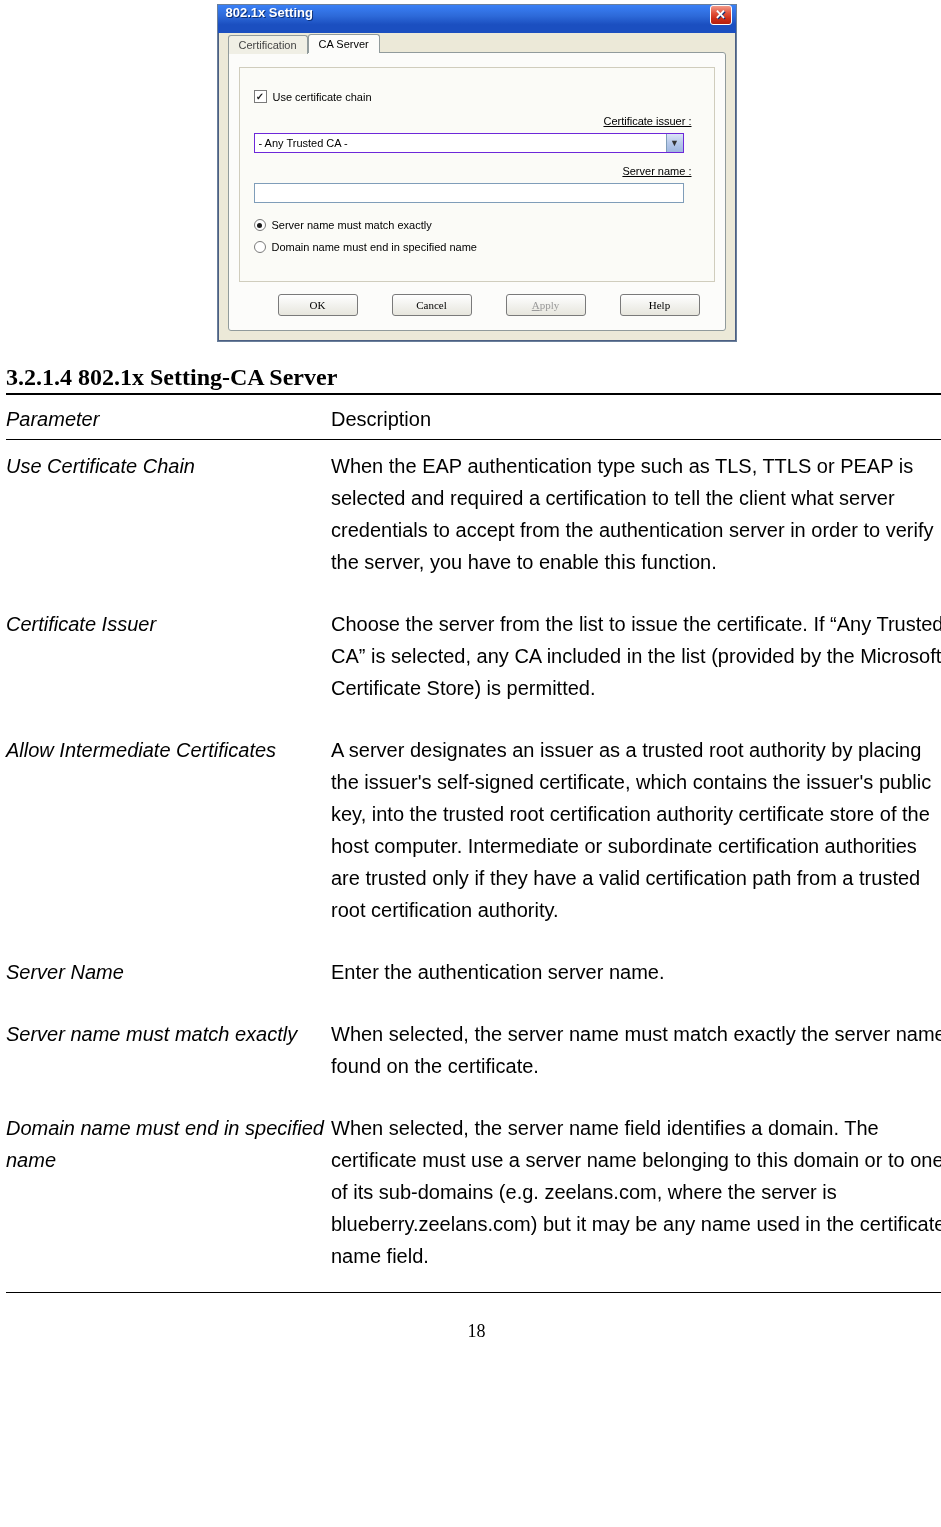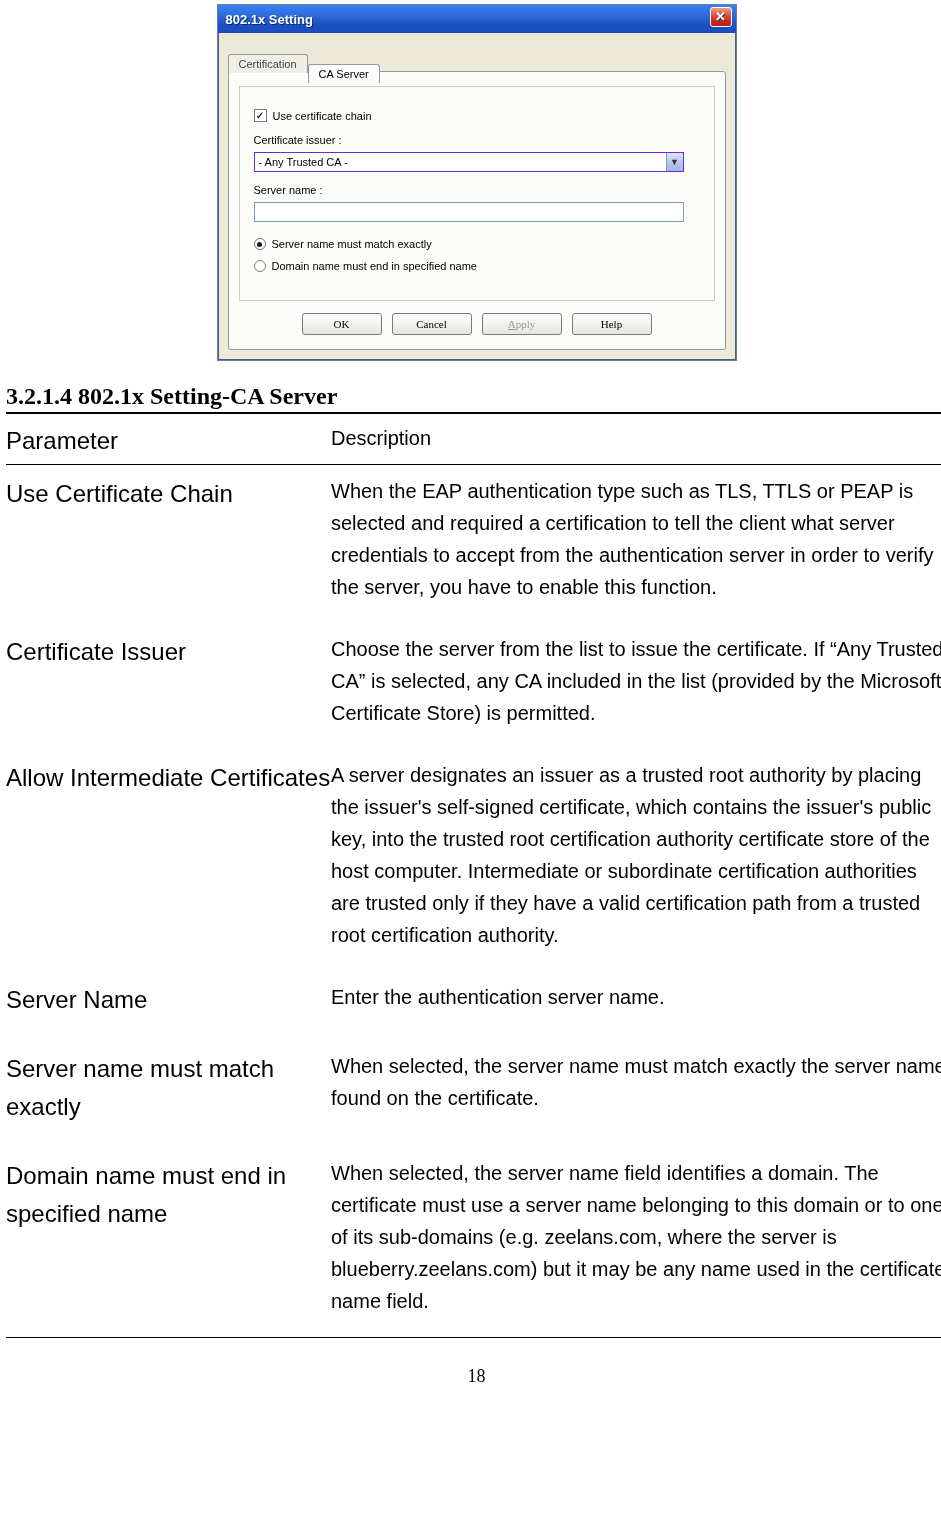--- a/index.html
+++ b/index.html
@@ -15,57 +15,58 @@
   
   .dialog-wrap { display: flex; justify-content: center; padding-top: 4px; }
   .dialog {
     width: 520px;
     border: 1px solid #6a7f9b;
     background: #ece9d8;
     box-shadow: 0 0 0 1px #4c5f82 inset;
   }
   .titlebar {
     display: flex;
-    align-items: flex-end;
+    align-items: flex-start;
     justify-content: space-between;
     height: 28px;
     padding: 0 4px 6px 8px;
     background: linear-gradient(180deg,#3a80f6 0%,#2d69d8 40%,#1b4fc0 70%,#1b4fc0 100%);
     color: #fff;
     font: bold 13px Tahoma, sans-serif;
     text-shadow: 1px 1px 0 #0b2f78;
   }
   .close-btn {
     width: 22px; height: 20px;
     background: linear-gradient(180deg,#f39a8a 0%,#e1513b 40%,#cd2d19 70%,#b41f0e 100%);
     border: 1px solid #fff;
     border-radius: 3px;
     display:flex; align-items:center; justify-content:center;
     color:#fff; font: bold 13px Tahoma; cursor: default;
   }
 
   .dialog-body {
-    padding: 19px 10px 10px;
+    padding: 0 10px 10px;
     font: 11px Tahoma, sans-serif;
+    text-align: right;
   }
   .tabs {
     display:flex; gap:0;
     position: relative;
     margin-bottom: 0;
   }
   .tab {
     border: 1px solid #919b9c;
     border-bottom: none;
     border-radius: 3px 3px 0 0;
     background: #f6f6f1;
     padding: 3px 10px;
     font-size: 11px;
     cursor: default;
     position: relative;
-    top: 12px;
+    top: 1px;
   }
   .tab.inactive {
     background: #f0efe5;
     color:#444;
     top: 2px;
   }
   .tab.active {
     background: #fcfcfa;
     z-index: 2;
   }
@@ -75,21 +76,21 @@
     padding: 8px 10px 14px;
     border-radius: 0 3px 3px 3px;
   }
   .inner-group {
     border: 1px solid #d0cdbd;
     padding: 12px 14px 18px;
     margin: 6px 0 2px;
     background: #fbfbf7;
   }
   .row { margin: 10px 0; display:flex; align-items:center; gap:6px; }
-  .label-block { display:block; margin: 12px 0 6px; }
+  .label-block { display:block; margin: 12px 8px 6px; text-decoration: underline; }
   .xp-check {
     width:13px; height:13px;
     border: 1px solid #7a7a7a;
     background:#fff;
     display:inline-flex; align-items:center; justify-content:center;
     font: bold 10px Tahoma;
   }
   .xp-check.checked::after { content:"✓"; color:#1a1a1a; line-height:1; }
   .xp-radio {
     width:12px; height:12px; border-radius:50%;
@@ -114,39 +115,40 @@
     width:430px; height:20px;
     background:#fff; border:1px solid #7f9db9;
   }
   .btn-row { display:flex; justify-content:center; gap:10px; margin-top:12px; }
   .xp-btn {
     width:80px; height:22px;
     background: linear-gradient(180deg,#ffffff 0%,#f2f2ee 50%,#e7e6dd 100%);
     border:1px solid #7a7a7a; border-radius:3px;
     font:11px Tahoma; display:flex; align-items:center; justify-content:center;
     cursor: default;
+    margin-left: 24px;
   }
   .xp-btn.disabled { color:#9a9a9a; }
 
   .underline-accesskey { text-decoration: underline; }
 
   
   .doc { margin-top: 22px; }
   h2.section-heading {
     font-family: "Times New Roman", Times, serif;
     font-weight: bold;
     font-size: 24px;
     margin: 0 0 2px;
   }
   .hr { border-top: 2px solid #000; margin: 2px 0 0; }
   .table-wrap { font-size: 20px; line-height: 1.6; margin-top: 6px; }
   .header-row { display:flex; border-bottom: 1.5px solid #000; padding: 2px 0 4px; }
   .body-rows .trow { display:flex; padding: 10px 0 20px; }
   .body-rows .trow:last-child { border-bottom: 1.5px solid #000; }
-  .col-param { width: 325px; flex-shrink:0; font-size:24px; }
+  .col-param { width: 325px; flex-shrink:0; font-size:20px;font-style:italic; }
   .col-desc  { flex:1; font-size:20px; }
   .page-num { text-align:center; font-family:"Times New Roman", serif; font-size:18px; margin-top:28px; }
 </style>
 </head>
 <body>
 
 <div class="page">
 
   <div class="dialog-wrap">
     <div class="dialog">

